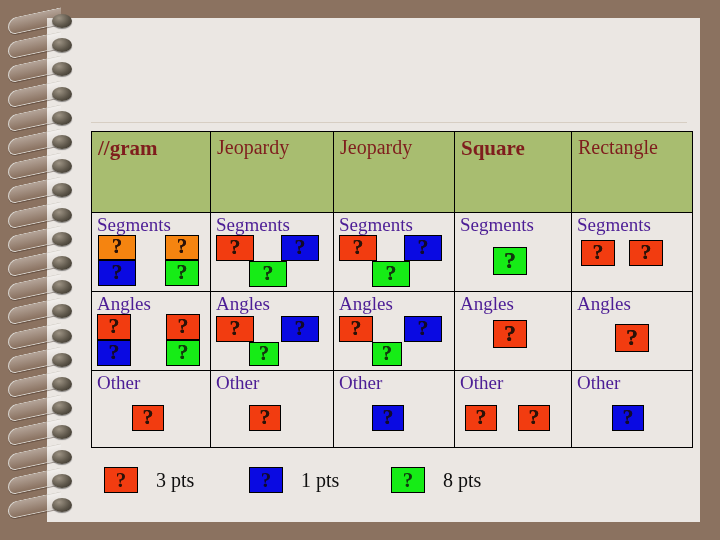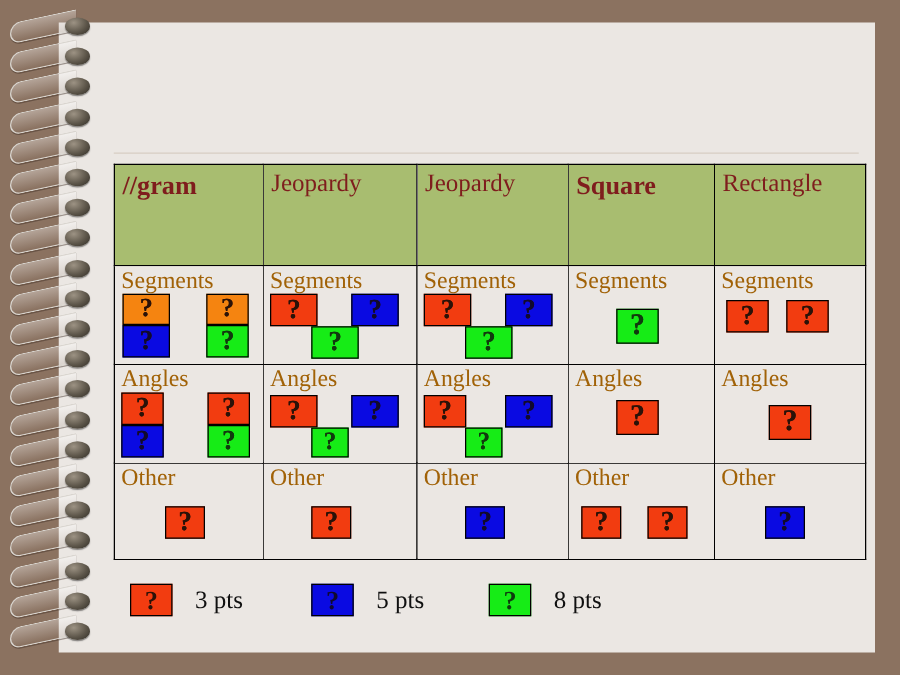--- a/index.html
+++ b/index.html
@@ -125,21 +125,21 @@
   }
   .hdr-label.strong {
     font-weight: bold;
     font-size: 21px;
   }
   .row-label {
     display: block;
     padding: 2px 0 0 5px;
     font-size: 19px;
     line-height: 1.05;
-    color: #a16207;
+    color: #4c1d95;
     white-space: nowrap;
   }
 
   
   .tile {
     position: absolute;
     border: 1.3px solid #000;
     box-sizing: border-box;
     font-family: "Liberation Serif", "DejaVu Serif", serif;
     font-weight: bold;
@@ -457,20 +457,20 @@
       </tbody>
   </table>
 
   <div id="legend">
       <div class="legend-group" id="legend-g0">
         <div class="legend-tile red"><span>?</span></div>
         <div class="legend-text">3 pts</div>
       </div>
       <div class="legend-group" id="legend-g1">
         <div class="legend-tile blue"><span>?</span></div>
-        <div class="legend-text">5 pts</div>
+        <div class="legend-text">1 pts</div>
       </div>
       <div class="legend-group" id="legend-g2">
         <div class="legend-tile green"><span>?</span></div>
         <div class="legend-text">8 pts</div>
       </div>
     </div>
 </div>
 
 </body></html>

